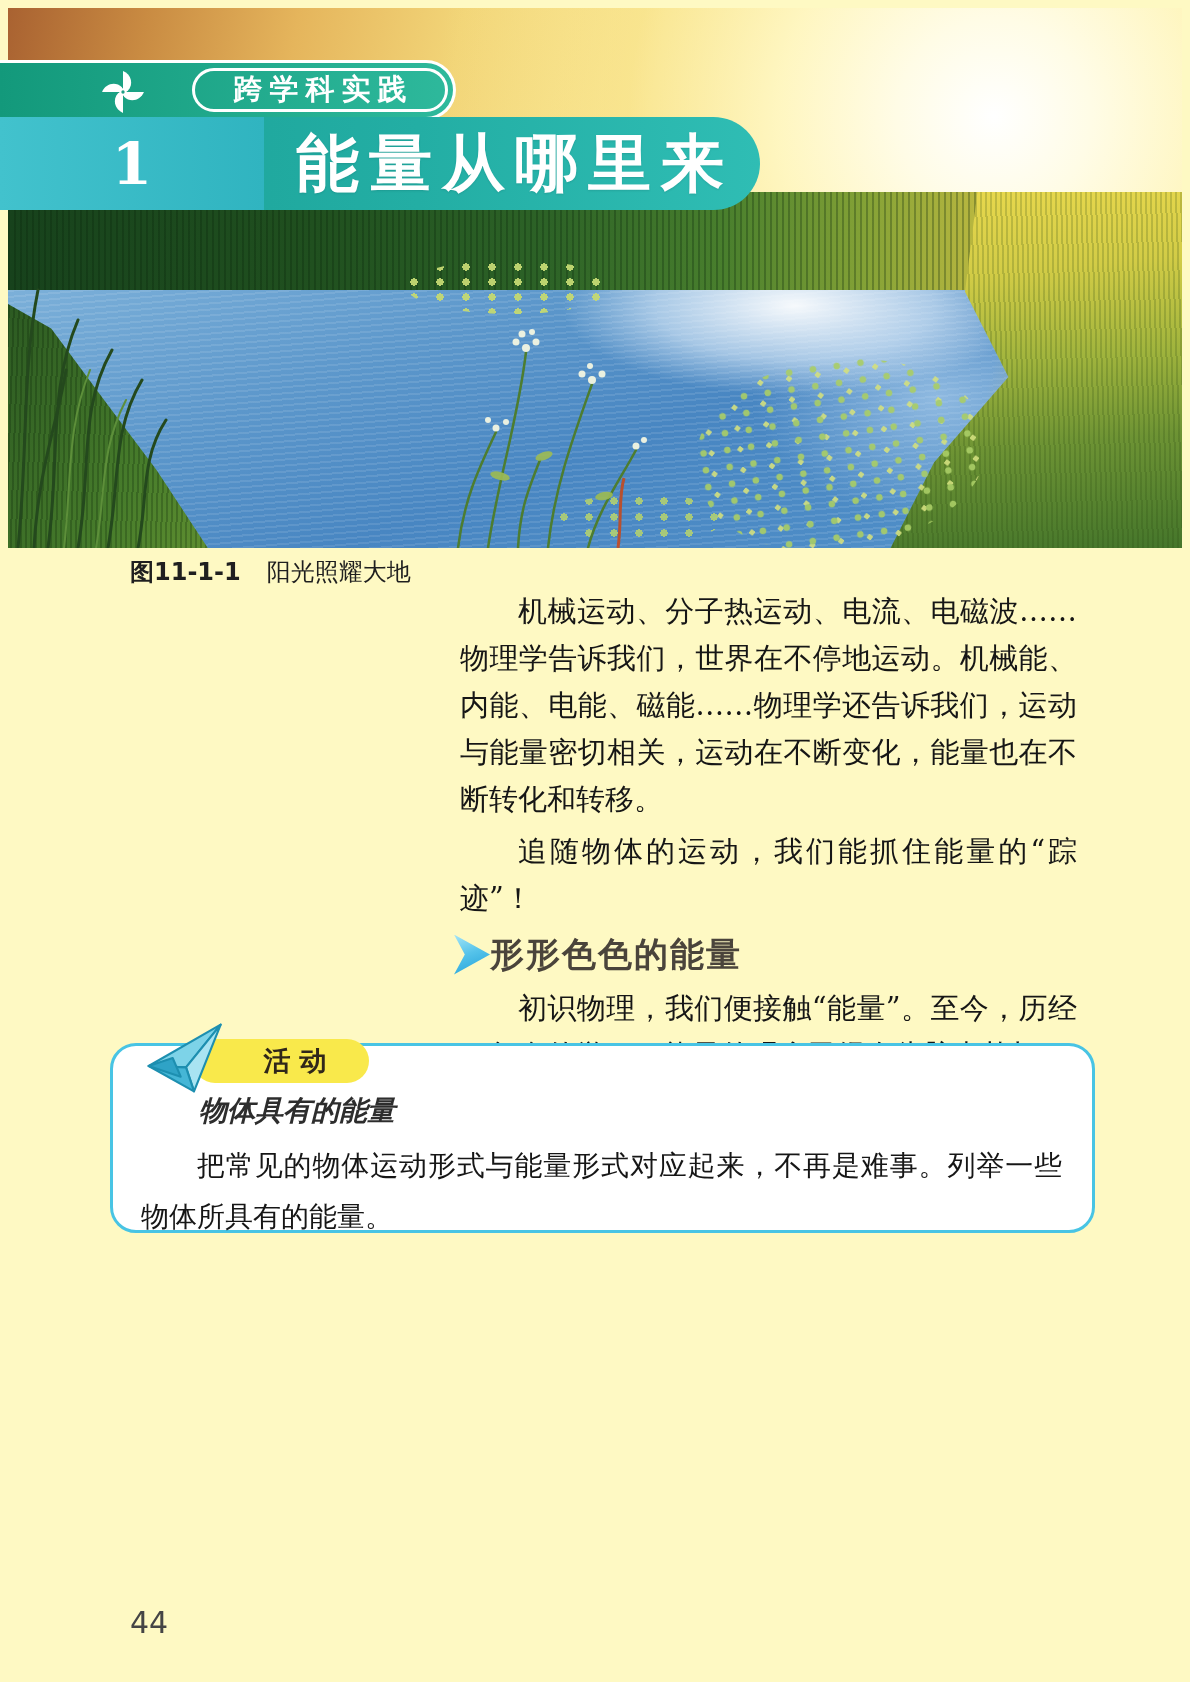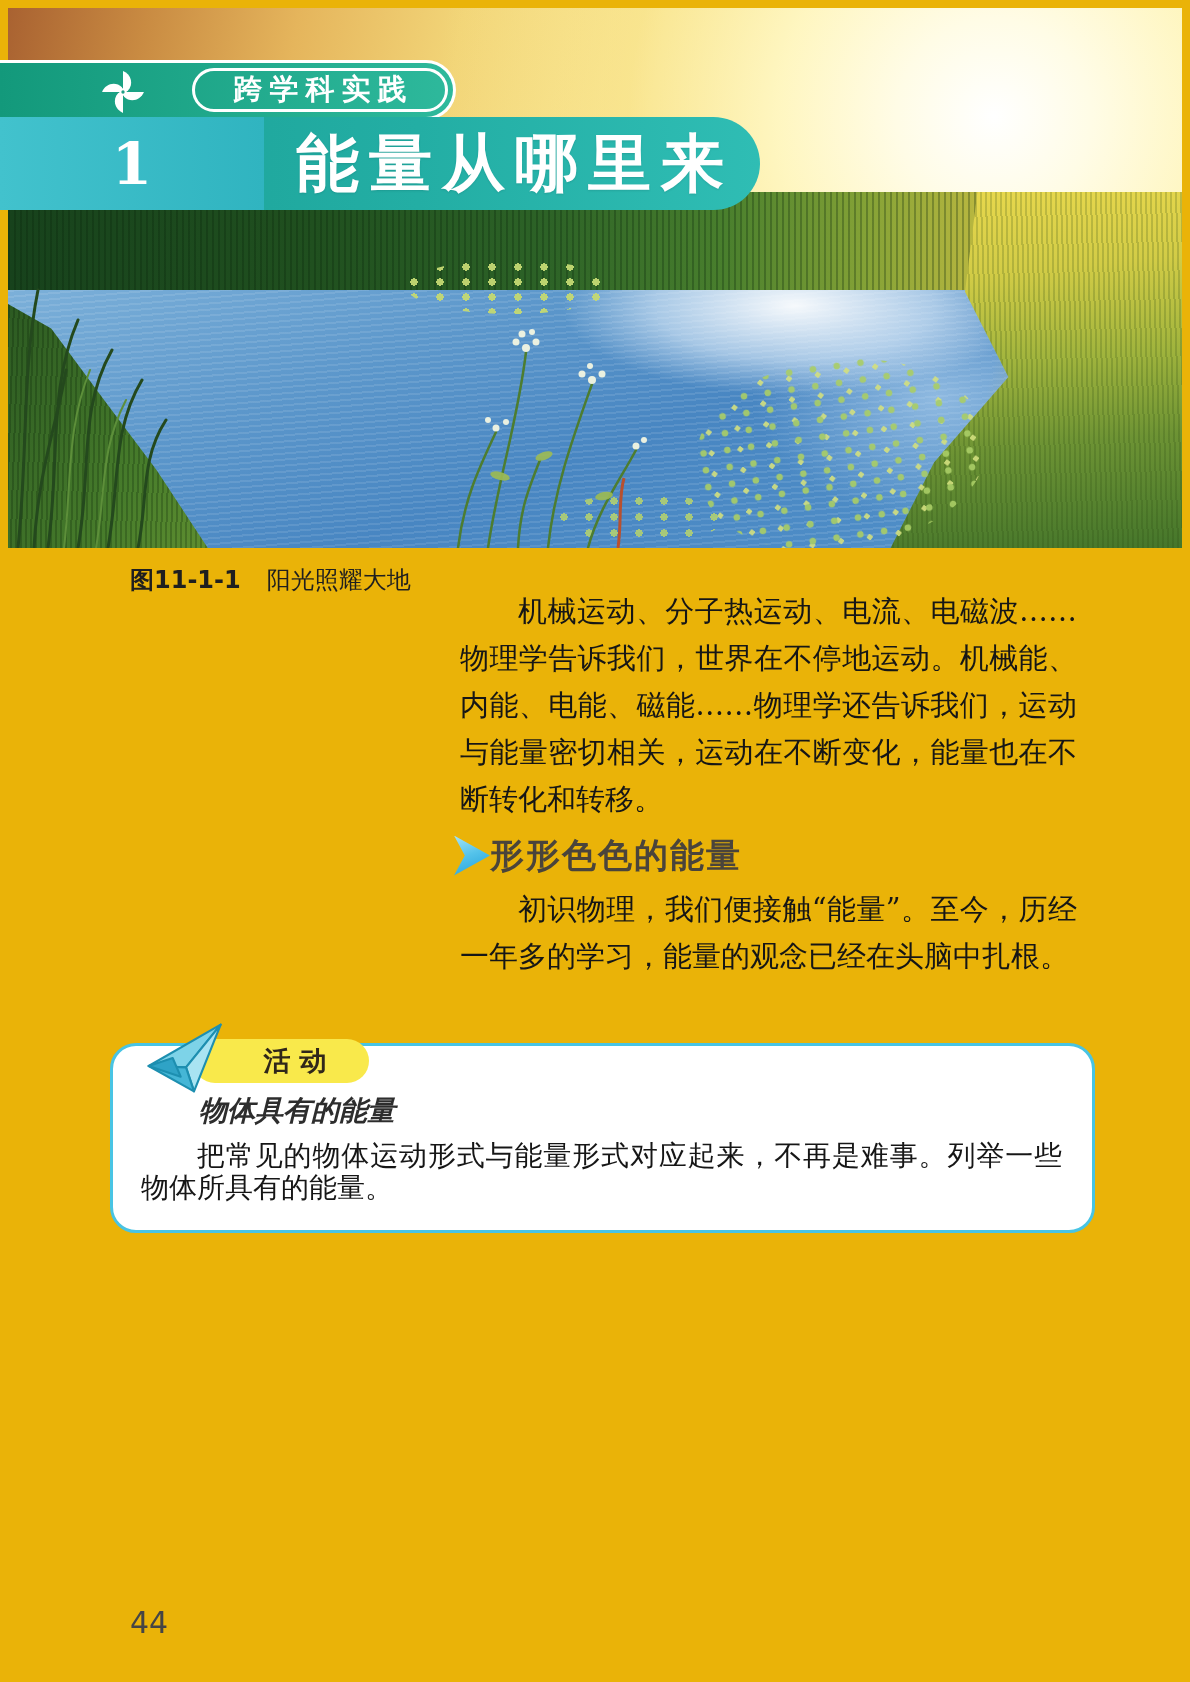--- a/index.html
+++ b/index.html
@@ -1,16 +1,16 @@
 <!DOCTYPE html>
 <html><head>
 <meta charset="utf-8">
 <style>
   html,body{margin:0;padding:0;background:#e8e8e8;}
-  .page{position:relative;width:1190px;height:1682px;background:#eab308;overflow:hidden;
+  .page{position:relative;width:1190px;height:1682px;background:#fef9c3;overflow:hidden;
         font-family:"DejaVu Sans","Liberation Sans",sans-serif;}
 
   
   .hero{position:absolute;left:8px;top:8px;width:1174px;height:540px;overflow:hidden;}
   .hero .sky{position:absolute;inset:0;
     background:
       radial-gradient(circle at 84% 20%, #ffffff 0%, #fffce6 9%, rgba(255,247,195,.95) 20%, rgba(250,228,140,.5) 34%, rgba(250,228,140,0) 52%),
       linear-gradient(100deg,#a96231 0%,#c98b42 11%,#e5b55c 23%,#f2d578 36%,#f8e794 52%,#f5e286 100%);}
   .hero .treeline{position:absolute;left:0;top:184px;width:100%;height:112px;
     background:
@@ -60,21 +60,21 @@
   .title-banner .num-seg{position:absolute;left:0;top:0;width:264px;height:100%;
     background:linear-gradient(90deg,#42c2cd,#30b4c0);}
   .title-banner .num{position:absolute;left:0;top:0;width:264px;height:100%;
     display:flex;align-items:center;justify-content:center;
     color:#fff;font-family:"DejaVu Serif","Liberation Serif",serif;font-size:58px;font-weight:bold;}
   .title-banner .title{position:absolute;left:296px;top:0;height:100%;display:flex;align-items:center;
     color:#fff;font-size:63px;font-weight:bold;letter-spacing:10px;white-space:nowrap;
     text-shadow:0 1px 2px rgba(0,60,60,.15);}
 
   
-  .caption{position:absolute;left:130px;top:556px;font-size:24px;color:#1f1f1f;margin-top:8px;}
+  .caption{position:absolute;left:130px;top:556px;font-size:24px;color:#1f1f1f;}
   .caption .lab{font-weight:bold;margin-right:26px;}
 
   
   .col{position:absolute;left:460px;width:617px;
     font-family:"DejaVu Serif","Liberation Serif",serif;color:#161616;
     font-size:29px;line-height:47px;text-align:justify;}
   .col p{margin:0 0 5px 0;text-indent:2em;}
   .col-1{top:588px;}
   .col-2{top:1256px;}
 
@@ -88,21 +88,21 @@
   
   .act-box{position:absolute;left:110px;top:1043px;width:985px;height:190px;
     border:3px solid #48c4e4;border-radius:26px;box-sizing:border-box;background:#fff;}
   .act-badge{position:absolute;left:30px;top:-22px;display:flex;align-items:center;}
   .act-pill{height:44px;min-width:112px;background:#f9e94b;border-radius:22px;
     display:flex;align-items:center;justify-content:center;margin-left:-36px;padding:0 18px 0 46px;}
   .act-pill span{font-size:27px;font-weight:bold;color:#30271a;letter-spacing:9px;text-indent:9px;}
   .act-plane{position:relative;z-index:2;width:86px;height:80px;margin-top:-6px;}
   .act-title{margin:46px 0 0 86px;font-size:28px;font-weight:bold;color:#2d2d2d;font-style:italic;}
   .act-body{margin:10px 30px 0 28px;font-family:"DejaVu Serif","Liberation Serif",serif;
-    font-size:28px;line-height:32px;color:#161616;text-indent:2em;text-align:justify;}
+    font-size:28px;line-height:51px;color:#161616;text-indent:2em;text-align:justify;}
 
   .page-num{position:absolute;left:130px;top:1594px;font-size:30px;color:#454545;margin-top:11px;}
 </style>
 </head>
 <body>
 
 <div class="page">
 
   <div class="hero">
     <div class="sky"></div>
@@ -181,20 +181,21 @@
     <div class="num">1</div>
     <div class="title">能量从哪里来</div>
   </div>
 
   <div class="caption">
     <span class="lab">图11-1-1</span><span>阳光照耀大地</span>
   </div>
 
   <div class="col col-1">
     <p>机械运动、分子热运动、电流、电磁波……物理学告诉我们，世界在不停地运动。机械能、内能、电能、磁能……物理学还告诉我们，运动与能量密切相关，运动在不断变化，能量也在不断转化和转移。</p>
+    <p>追随物体的运动，我们能抓住能量的“踪迹”！</p>
     <div class="sec-head">
       <span class="sec-arrow"></span>
       <span class="sec-title">形形色色的能量</span>
     </div>
     <p>初识物理，我们便接触“能量”。至今，历经一年多的学习，能量的观念已经在头脑中扎根。</p>
   </div>
 
   <div class="act-box">
     <div class="act-badge">
       <svg class="act-plane" viewBox="0 0 64 60">

